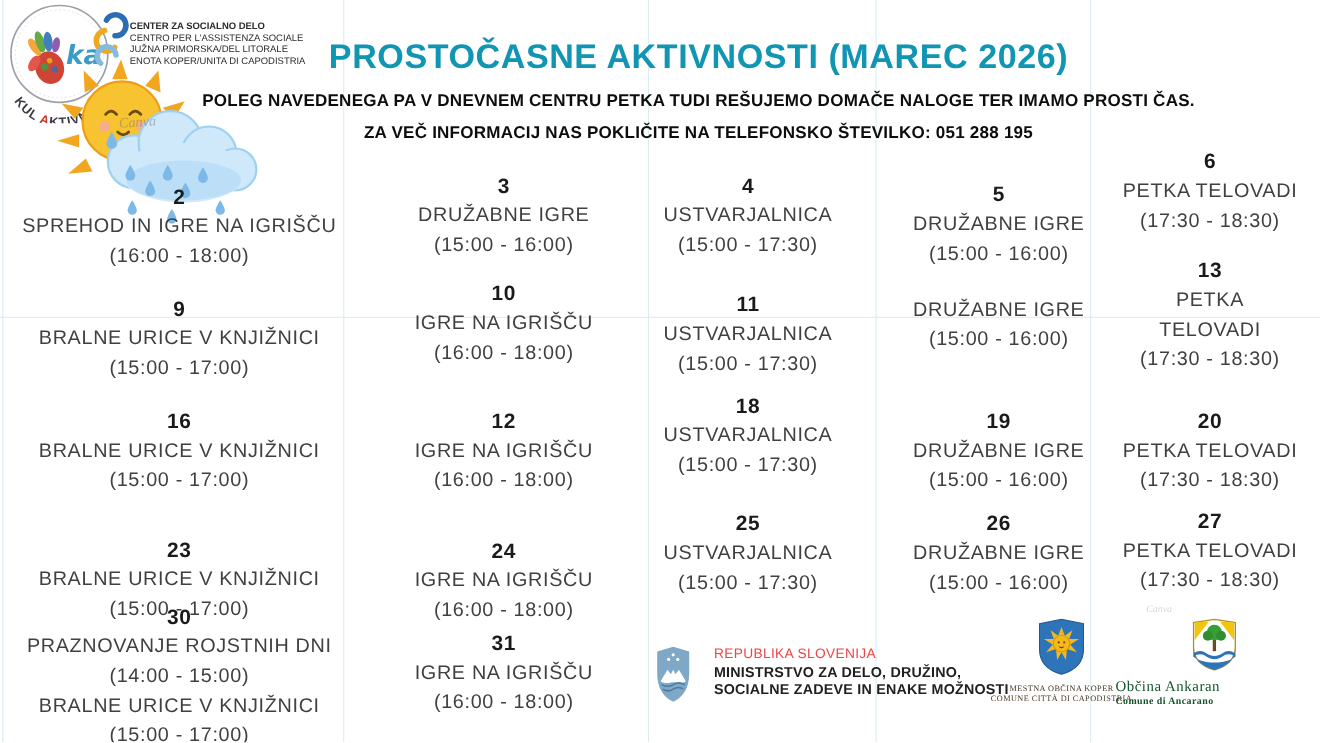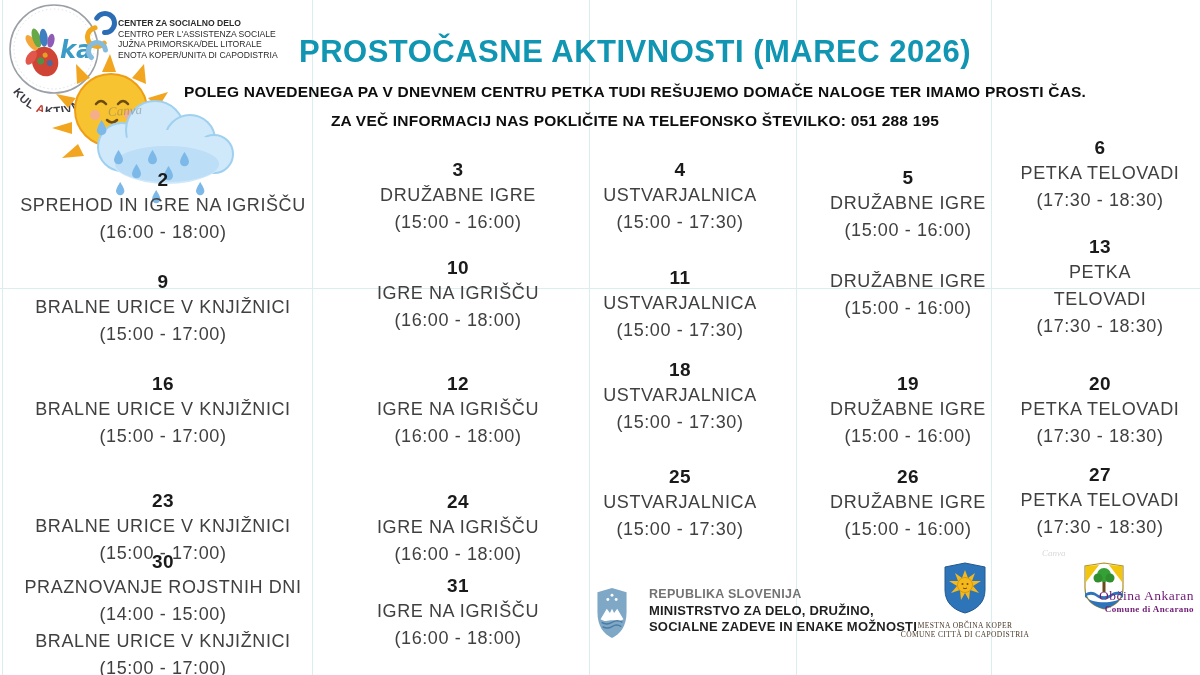--- a/index.html
+++ b/index.html
@@ -28,27 +28,27 @@
   .csd-l1{font-weight:700;color:#111;}
   .csd-b{font-weight:400;}
 
   
   .event{position:absolute;width:310px;text-align:center;}
   .day{font-size:19px;font-weight:800;color:#1a1a1a;line-height:24px;letter-spacing:.5px;}
   .evline{font-size:18px;font-weight:300;color:#404040;line-height:27px;letter-spacing:.6px;white-space:nowrap;}
 
   
   .ministry-text{position:absolute;left:649px;top:586px;line-height:16.5px;white-space:nowrap;}
-  .ministry-l1{font-size:12.5px;color:#737373;letter-spacing:.3px;font-weight:bold;}
+  .ministry-l1{font-size:12.5px;color:#ef4444;letter-spacing:.3px;}
   .ministry-l2,.ministry-l3{font-size:13px;font-weight:700;color:#1f1f1f;letter-spacing:.2px;}
   .koper-caption{position:absolute;left:865px;top:622px;width:200px;text-align:center;
     font-family:"Liberation Serif",serif;color:#4a3a28;line-height:7.5px;}
   .koper-caption div{font-size:7.5px;letter-spacing:.4px;line-height:8.5px;}
-  .ankaran-caption{position:absolute;left:1014px;top:588px;width:180px;text-align:right;
-    font-family:"Liberation Serif",serif;color:#701a75;}
+  .ankaran-caption{position:absolute;left:1014px;top:616px;width:180px;text-align:left;
+    font-family:"Liberation Serif",serif;color:#14532d;}
   .ankaran-l1{font-size:13.5px;letter-spacing:.5px;}
   .ankaran-l2{font-size:9px;font-weight:700;letter-spacing:.4px;}
 
   .watermark{position:absolute;font-family:"Liberation Serif",serif;font-style:italic;
     color:rgba(110,110,110,.45);pointer-events:none;}
   .wm1{left:108px;top:103px;font-size:13px;transform:rotate(-4deg);}
   .wm2{left:1042px;top:548px;font-size:9px;color:rgba(140,140,140,.35);}
 </style>
 </head>
 <body>

